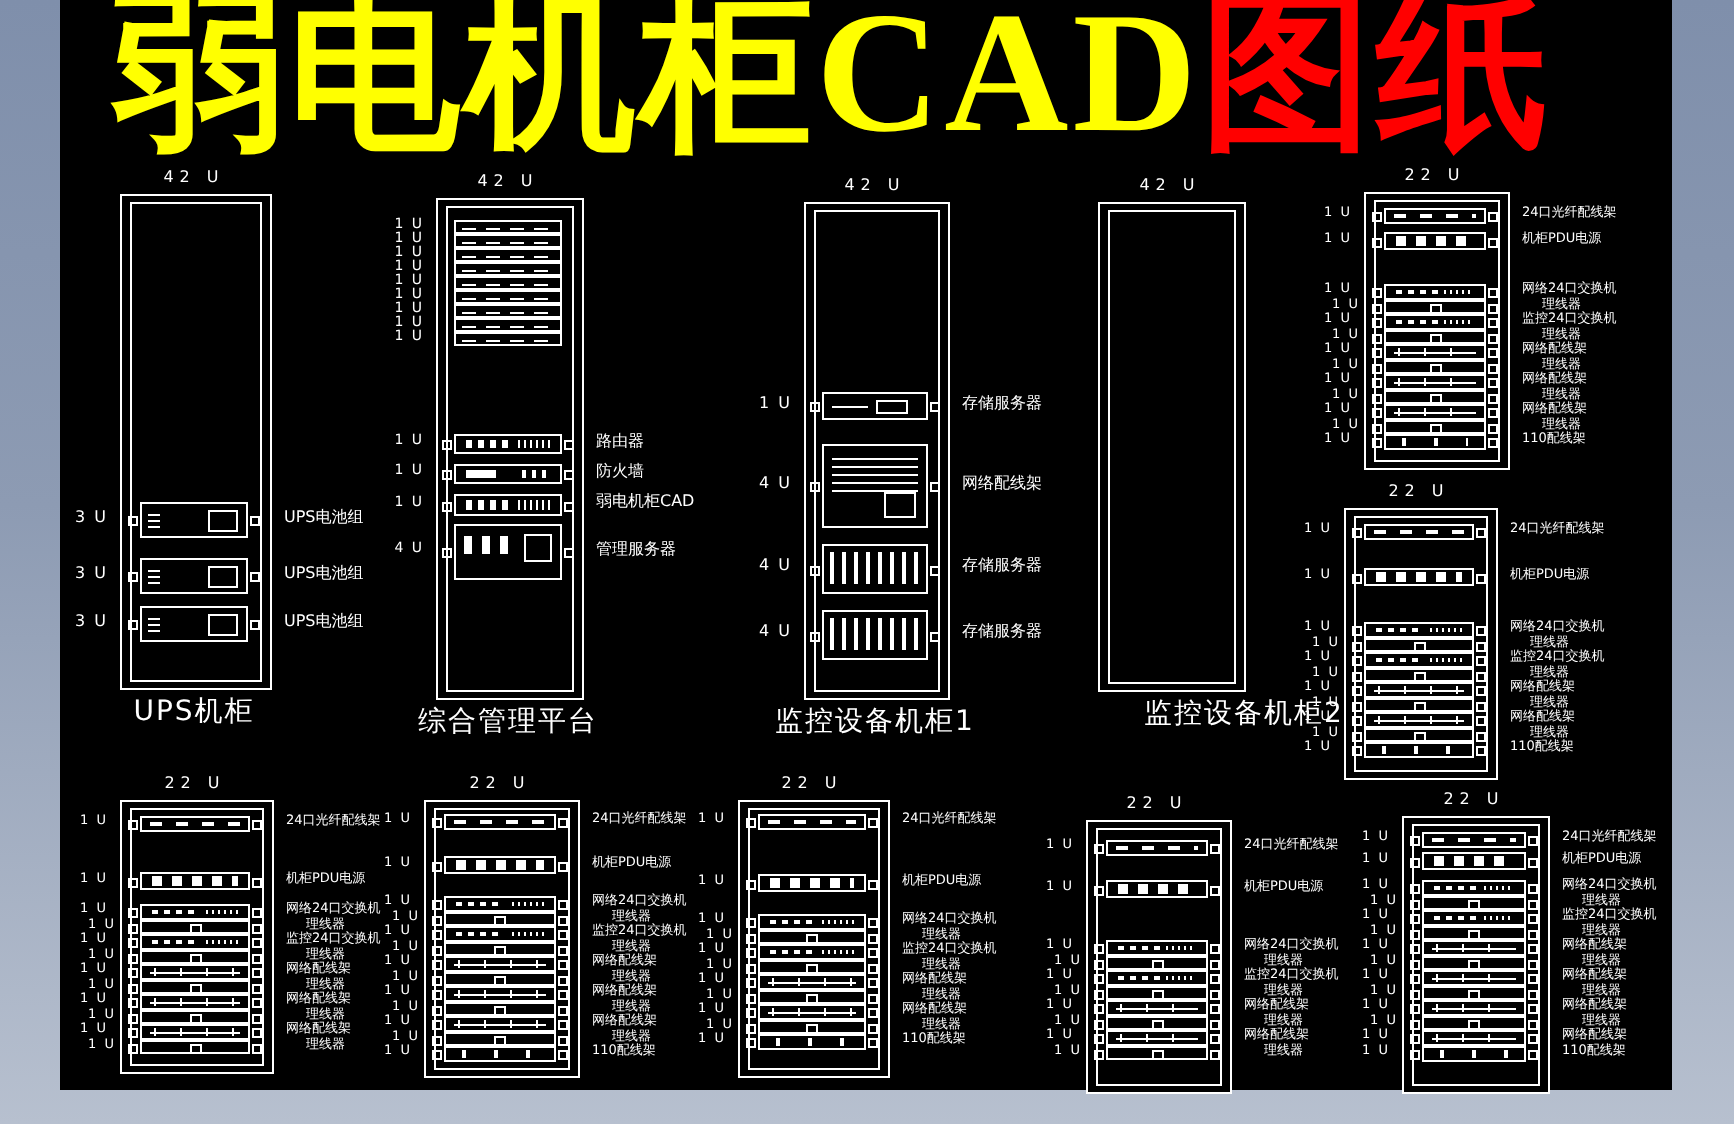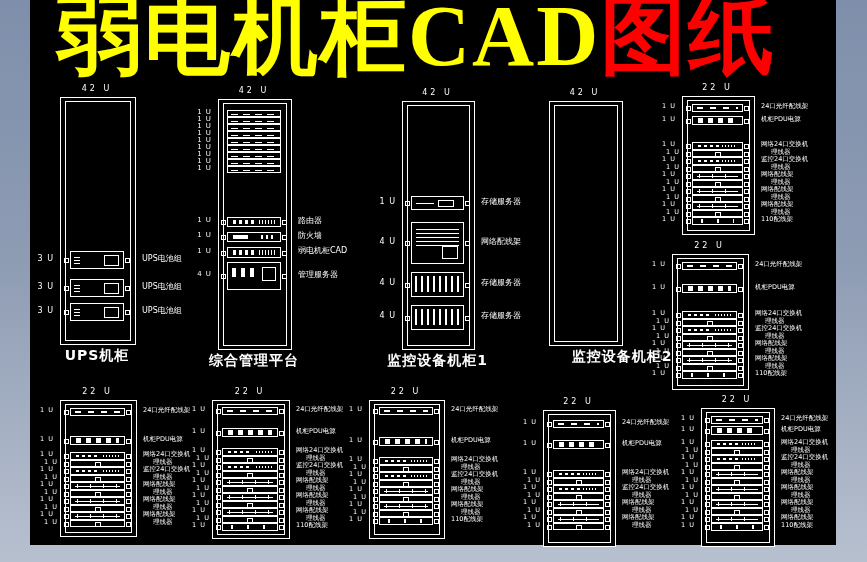--- a/index.html
+++ b/index.html
@@ -12,21 +12,21 @@
   .canvas{position:absolute;left:30px;top:0;width:806px;height:545px;background:#000;}
   .title{
     position:absolute;left:56px;top:-12px;white-space:nowrap;
     font-family:"Liberation Serif","DejaVu Serif",serif;font-weight:bold;
     font-size:86px;line-height:96px;letter-spacing:2px;color:#ffff00;
   }
   .title .red{color:#ff0000;}
   .cab{position:absolute;border:1px solid #fff;background:#000;}
   .cab-inner{position:absolute;left:4px;right:4px;top:3px;bottom:3px;border:1px solid #fff;}
   .size-label{position:absolute;color:#fff;font-size:8px;letter-spacing:3px;white-space:nowrap;transform:translateX(-50%);}
-  .name-label{position:absolute;color:#fff;font-size:14px;font-weight:bold;letter-spacing:1px;white-space:nowrap;transform:translateX(-50%);font-family:"DejaVu Sans",sans-serif;}
+  .name-label{position:absolute;color:#fff;font-size:14px;font-weight:normal;letter-spacing:1px;white-space:nowrap;transform:translateX(-50%);font-family:"DejaVu Sans",sans-serif;}
   .lbl{position:absolute;color:#fff;line-height:1;white-space:nowrap;}
   .lbl-left{text-align:right;letter-spacing:1px;}
   .unit{position:absolute;border:1px solid #fff;background:#000;}
   .unit .f1,.unit .f2{position:absolute;}
   .unit.ears::before,.unit.ears::after{content:"";position:absolute;width:3px;height:3px;border:1px solid #fff;top:50%;margin-top:-2px;}
   .unit.ears::before{left:-7px;}
   .unit.ears::after{right:-7px;}
   .k-fiber .f1{top:50%;margin-top:-1px;left:4px;right:4px;height:2px;background:repeating-linear-gradient(90deg,#fff 0 6px,transparent 6px 13px);}
   .k-pdu .f1{top:1px;bottom:1px;left:5px;right:5px;background:repeating-linear-gradient(90deg,#fff 0 5px,transparent 5px 10px);}
   .k-netsw .f1{top:2px;bottom:2px;left:5px;width:42%;background:repeating-linear-gradient(90deg,#fff 0 3px,transparent 3px 6px);}

